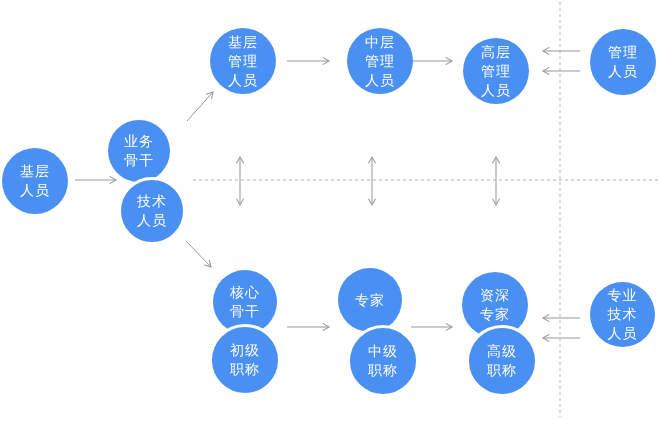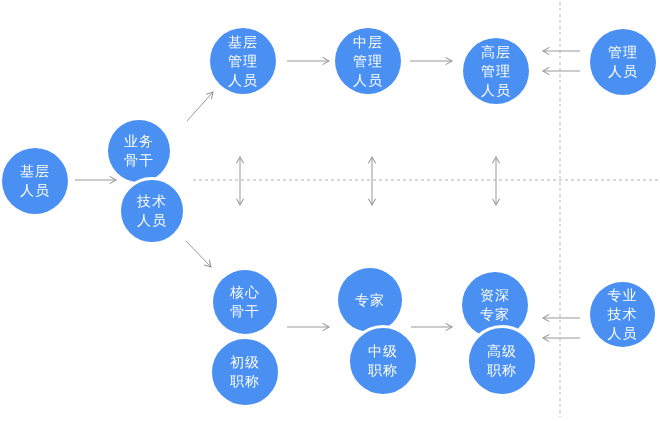--- a/index.html
+++ b/index.html
@@ -50,25 +50,25 @@
   }
   .overlap {
     border: 3px solid #ffffff;
     box-sizing: border-box;
   }
   
   .n-base            { left:   2px; top: 148px; width: 66px; height: 66px; }
   .n-bizbone         { left: 108px; top: 120px; width: 62px; height: 62px; }
   .n-tech            { left: 118px; top: 177px; width: 68px; height: 68px; }
   .n-jr-mgr          { left: 210px; top:  28px; width: 66px; height: 66px; }
-  .n-mid-mgr         { left: 335px; top:  28px; width: 66px; height: 66px; }
+  .n-mid-mgr         { left: 347px; top:  28px; width: 66px; height: 66px; }
   .n-sr-mgr          { left: 463px; top:  38px; width: 66px; height: 66px; text-align: right; }
   .n-mgmt            { left: 590px; top:  29px; width: 66px; height: 66px; }
   .n-corebone        { left: 213px; top: 270px; width: 64px; height: 64px; }
-  .n-jr-title        { left: 209px; top: 336px; width: 72px; height: 72px; }
+  .n-jr-title        { left: 209px; top: 324px; width: 72px; height: 72px; }
   .n-expert          { left: 338px; top: 268px; width: 64px; height: 64px; }
   .n-mid-title       { left: 347px; top: 325px; width: 72px; height: 72px; }
   .n-sr-expert       { left: 462px; top: 272px; width: 66px; height: 66px; }
   .n-sr-title        { left: 466px; top: 325px; width: 72px; height: 72px; }
   .n-prof-tech       { left: 590px; top: 282px; width: 65px; height: 65px; }
 </style>
 </head>
 <body>
 
 <div class="canvas">

